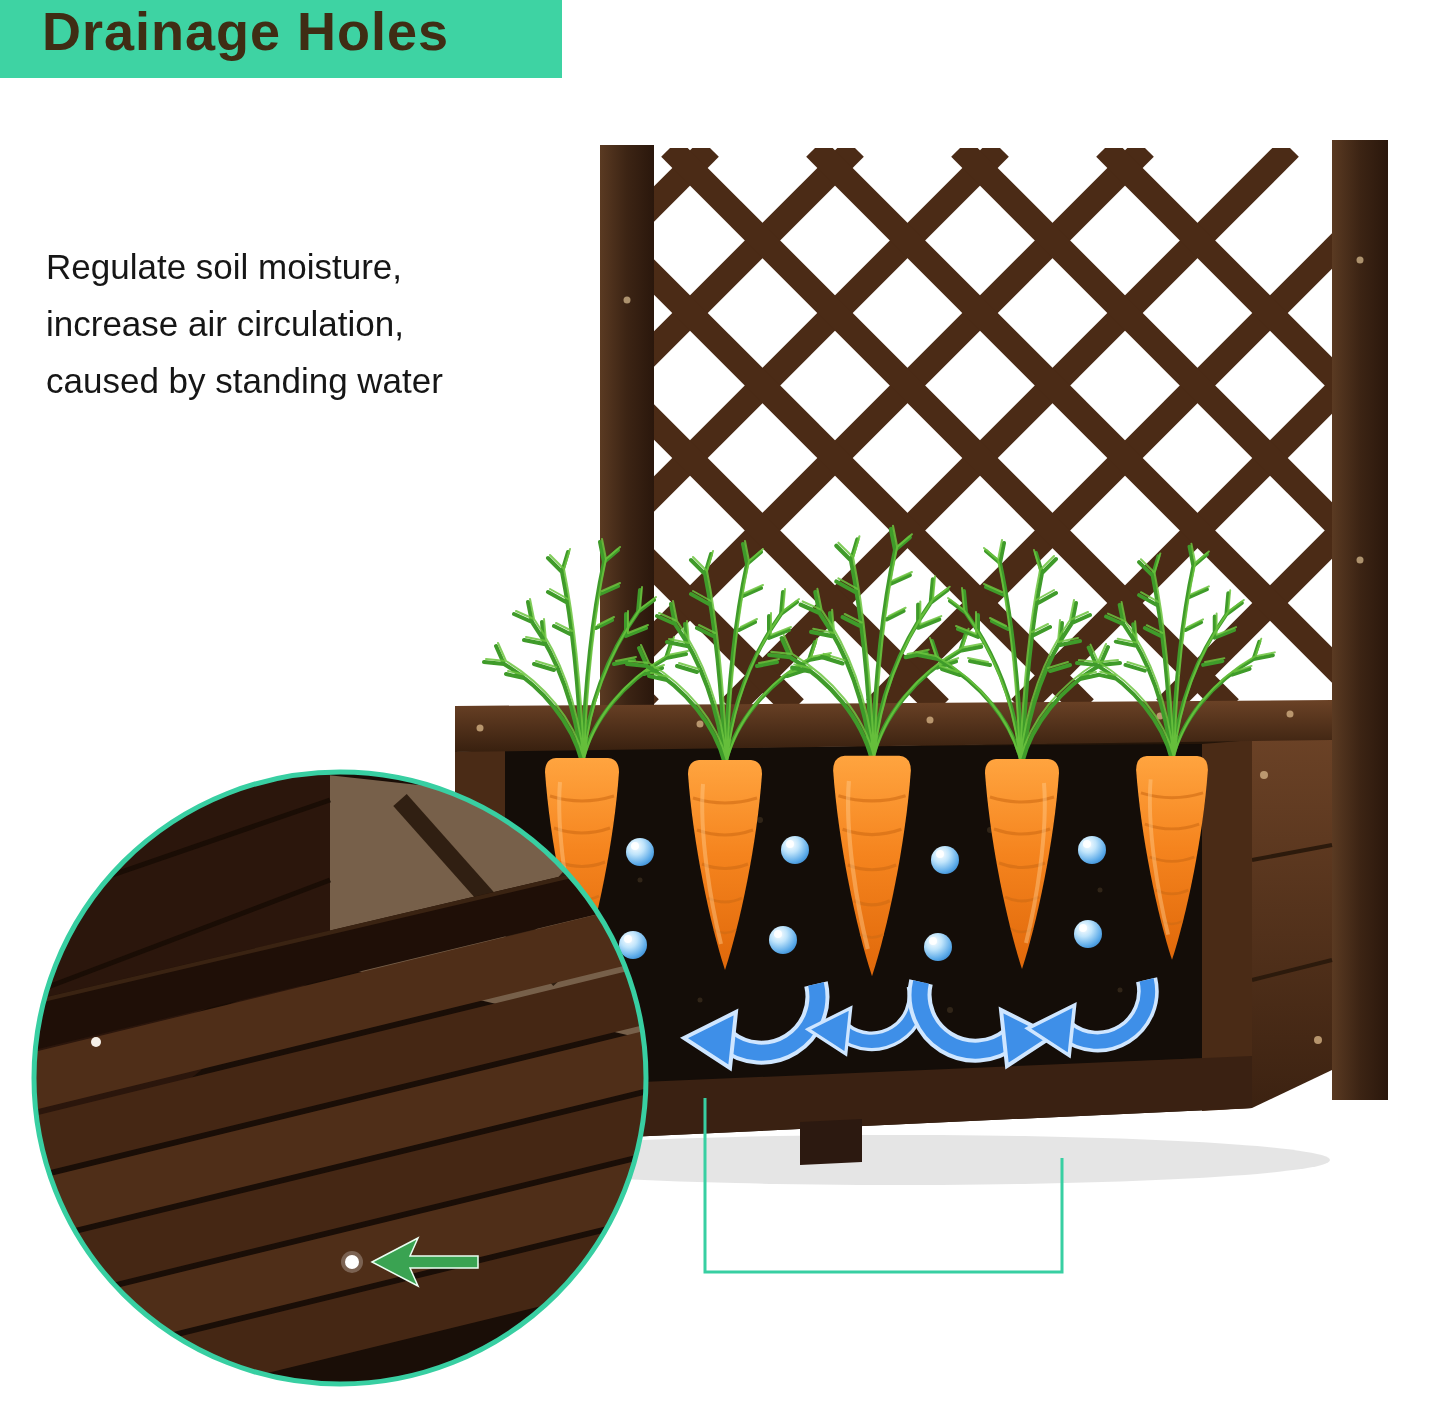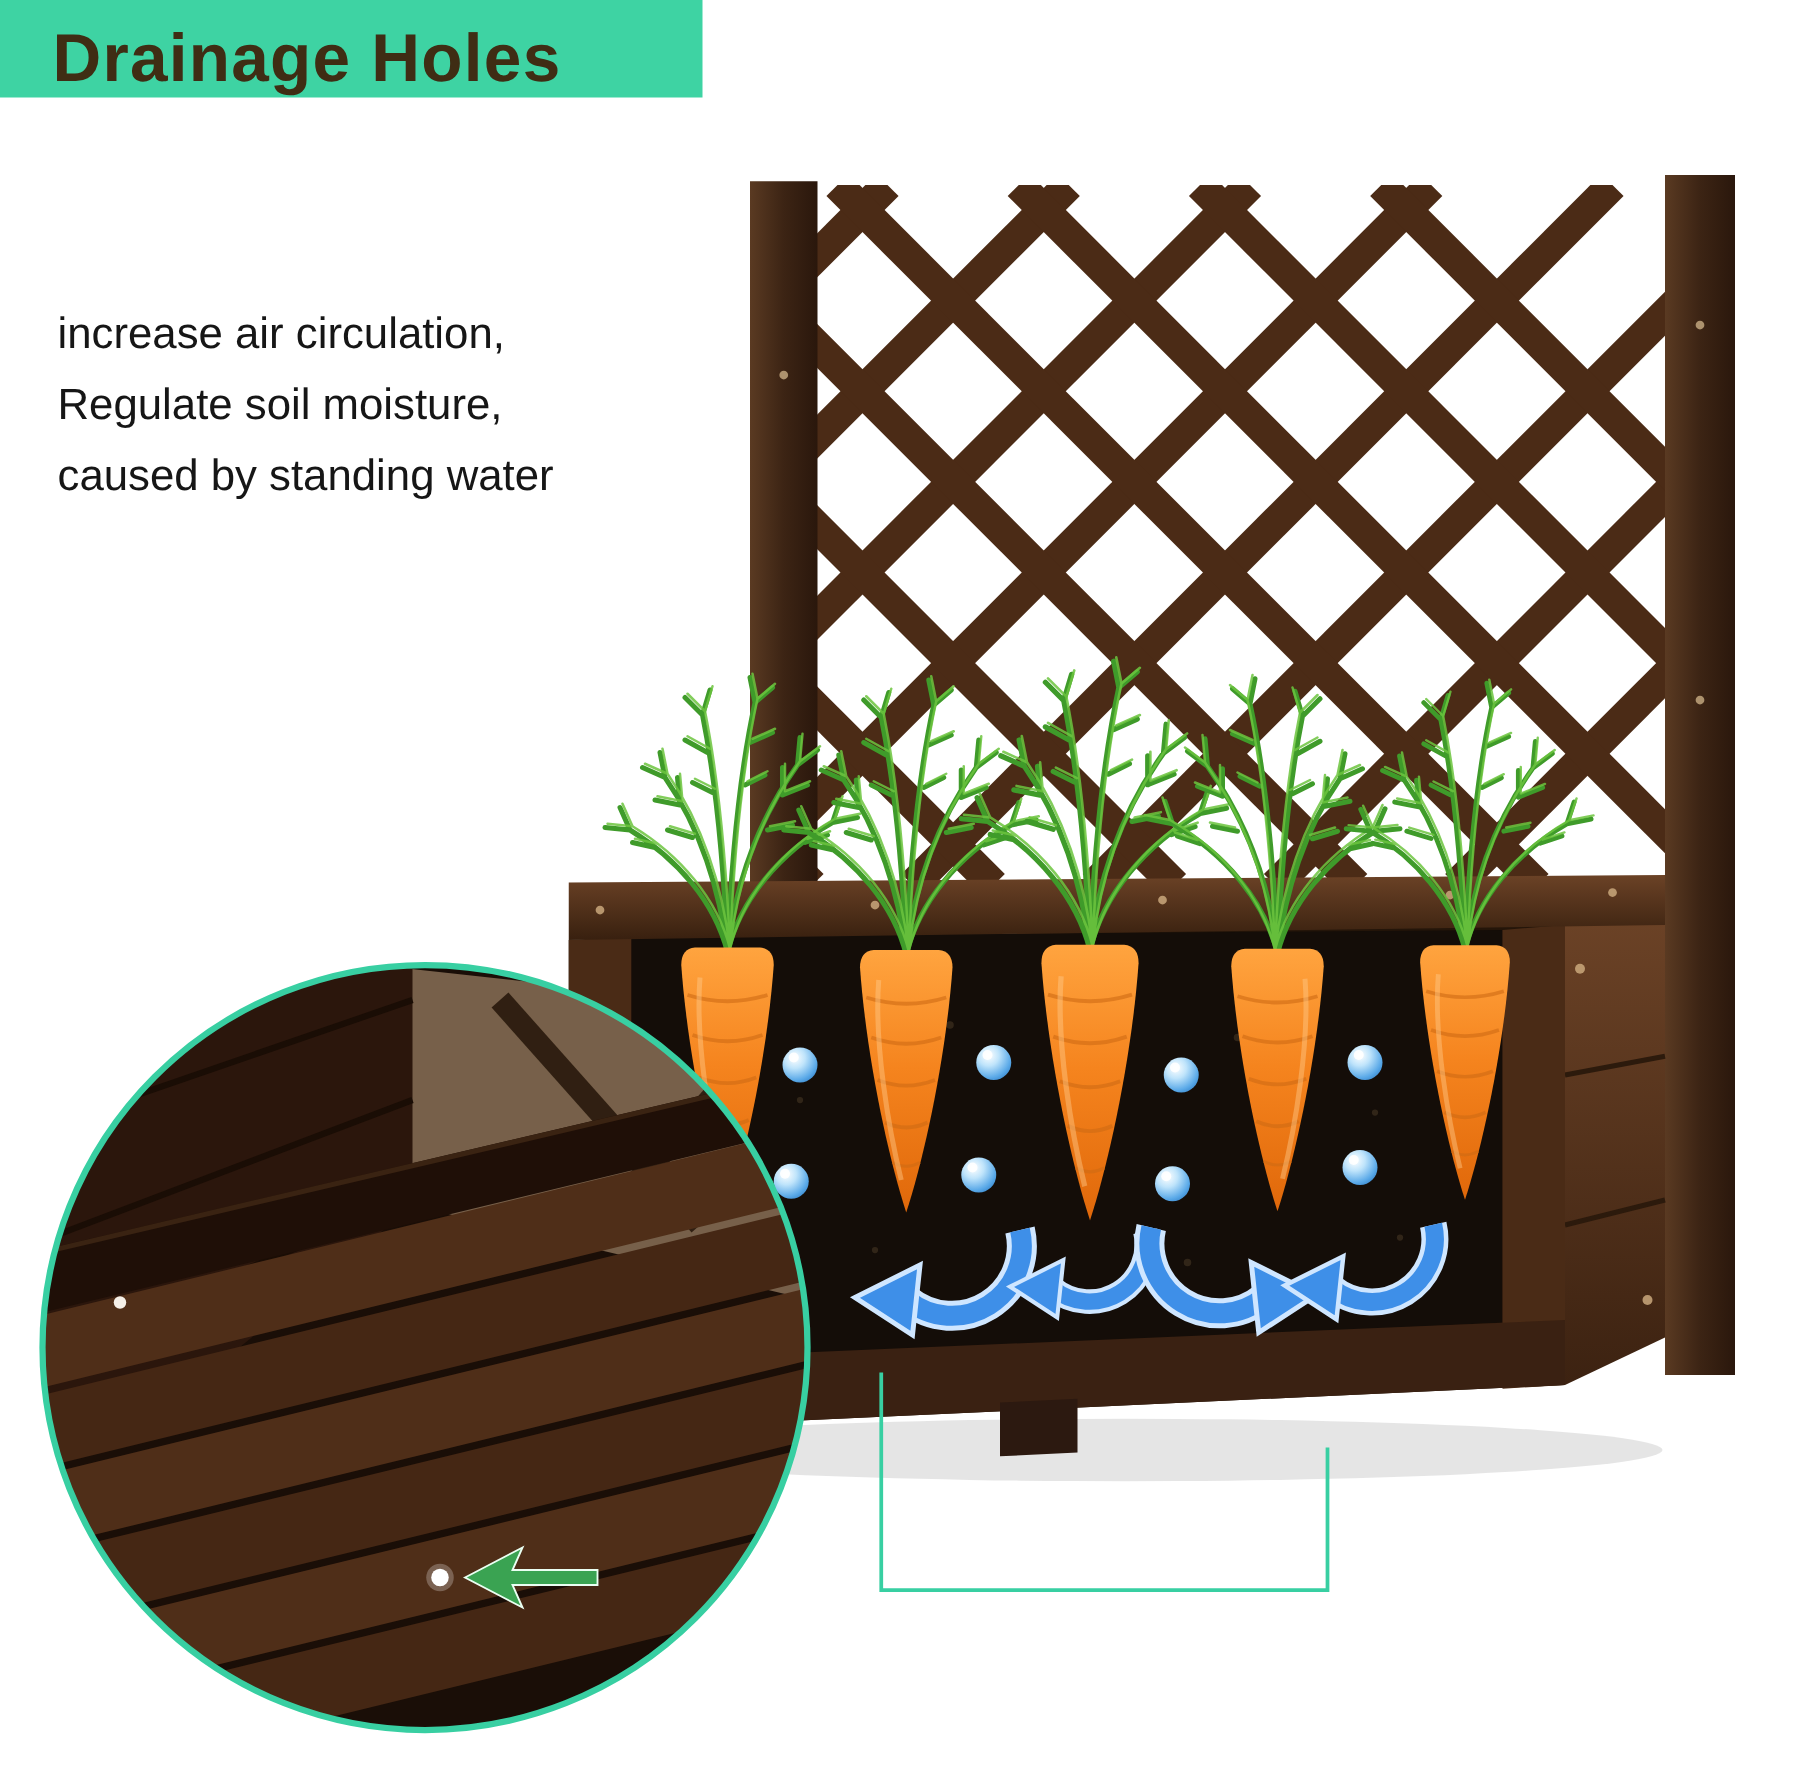--- a/index.html
+++ b/index.html
@@ -2,21 +2,21 @@
 <html><head>
 <meta charset="utf-8">
 <style>
   html,body{margin:0;padding:0;background:#ffffff;}
   #canvas{
     position:relative;width:1445px;height:1417px;overflow:hidden;background:#ffffff;
     font-family:"Liberation Sans", sans-serif;
   }
   .header-band{
     position:absolute;left:0;top:0;width:562px;height:78px;
-    background:#3ed3a3;display:flex;align-items:flex-end;
+    background:#3ed3a3;display:flex;align-items:flex-start;
   }
   .header-title{
     font-size:54px;font-weight:800;color:#3f2d14;padding-left:42px;letter-spacing:1px;
     white-space:nowrap;
   }
   .description{
     position:absolute;left:46px;top:238px;width:500px;
     font-size:35px;line-height:57px;color:#161616;font-weight:500;
   }
   .description .line{white-space:nowrap;}
@@ -220,18 +220,18 @@
 
       <polygon points="372,1262 418,1238 410,1256 478,1256 478,1268 410,1268 418,1286" fill="#3aa352" stroke="#eafff2" stroke-width="1.5"></polygon>
     </g>
   </svg>
 
   <div class="header-band">
     <div class="header-title">Drainage Holes</div>
   </div>
 
   <div class="description">
+    <div class="line">Regulate soil moisture,</div>
     <div class="line">increase air circulation,</div>
-    <div class="line">Regulate soil moisture,</div>
     <div class="line">caused by standing water</div>
   </div>
 
 </div>
 
 </body></html>

